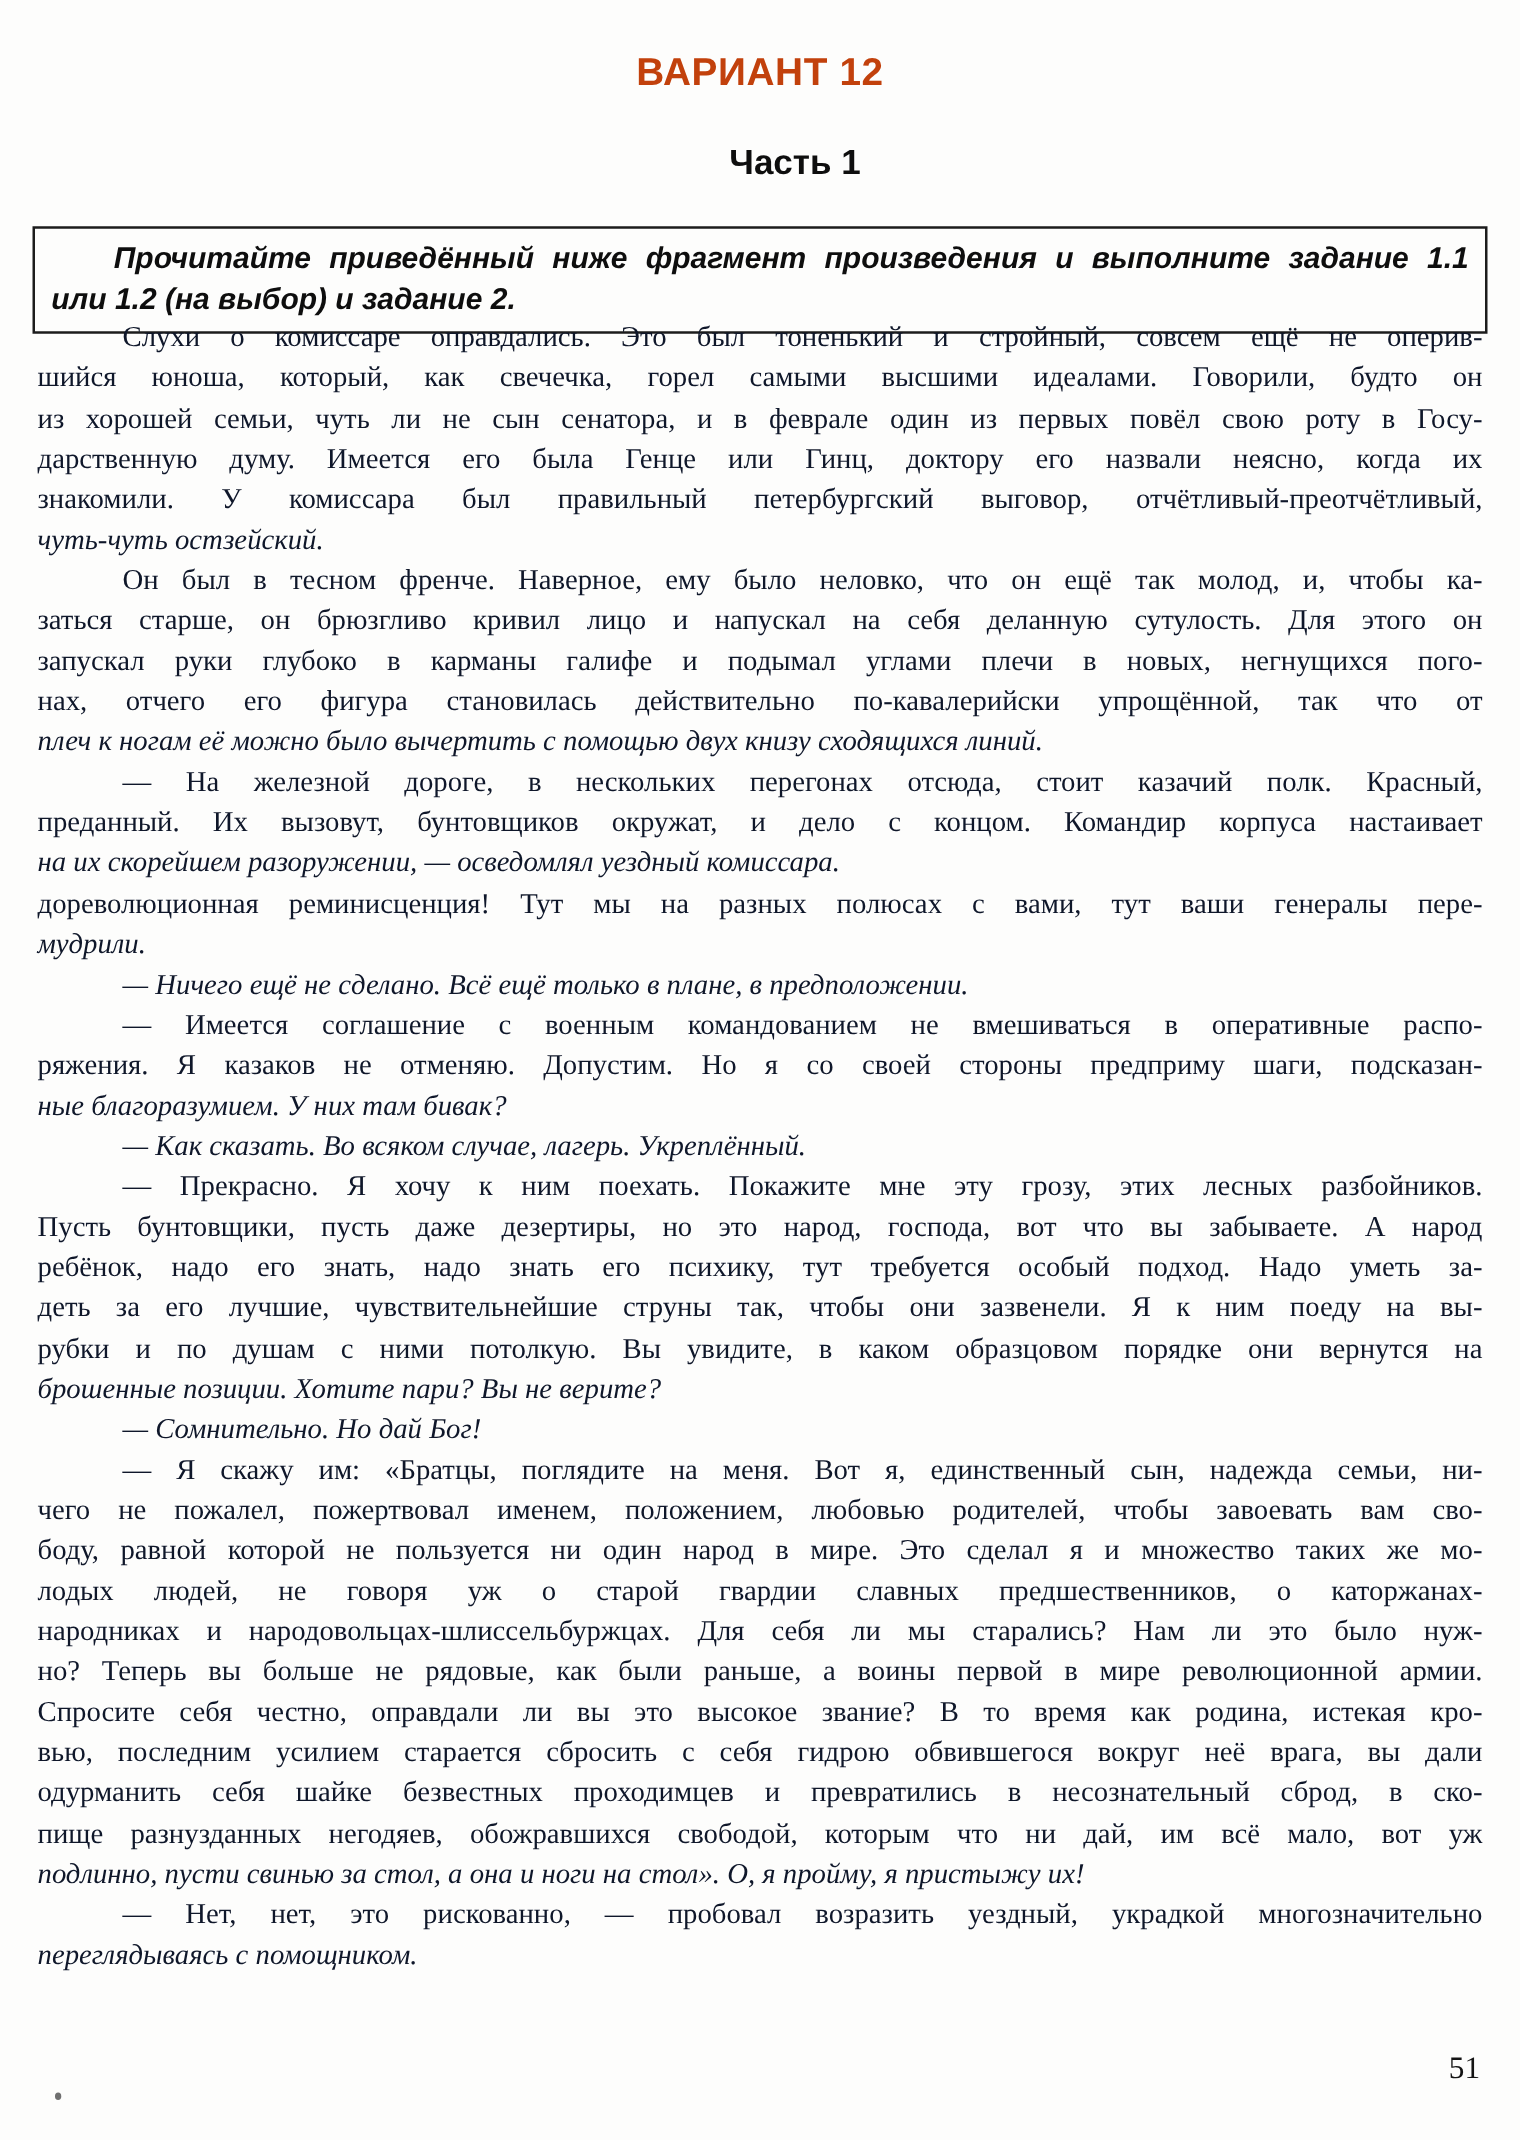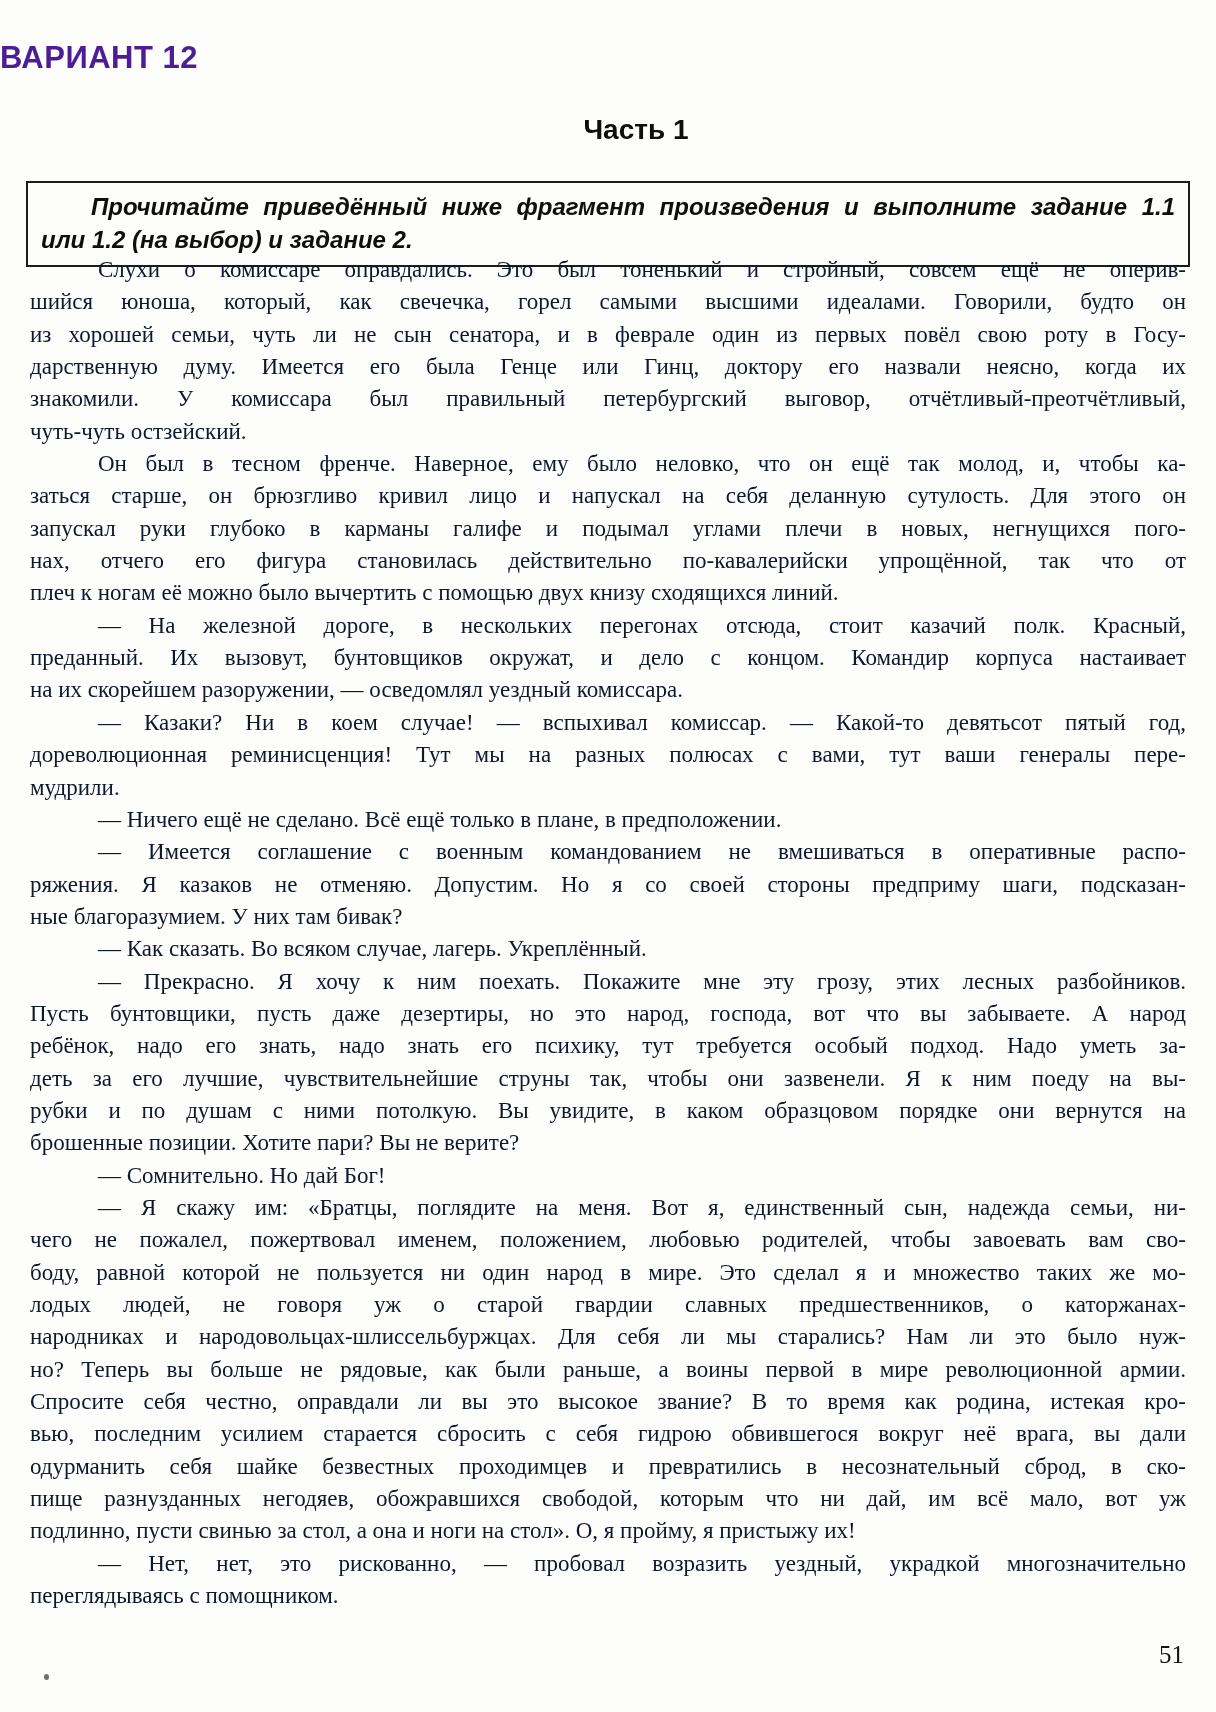--- a/index.html
+++ b/index.html
@@ -8,25 +8,26 @@
     width: 1216px;
     height: 1712px;
     background: #fdfdfc;
     overflow: hidden;
     font-family: "Liberation Serif", serif;
     color: #121212;
   }
   .doc-title {
     position: absolute;
     top: 40px; left: 0; width: 100%;
+    text-align: center;
     font-family: "Liberation Sans", sans-serif;
     font-weight: bold;
     font-size: 31px;
     letter-spacing: 0.5px;
-    color: #4c1d95;
+    color: #c2410c;
   }
   .part-title {
     position: absolute;
     top: 114px; left: 0; width: 100%;
     text-align: center;
     font-family: "Liberation Sans", sans-serif;
     font-weight: bold;
     font-size: 28px;
     color: #0e0e0e;
     padding-left: 28px;
@@ -57,21 +58,21 @@
     line-height: 32.35px;
     color: #0f172a;
   }
   .para { margin: 0; padding: 0; }
   .bline {
     text-align: justify;
     text-align-last: justify;
     white-space: normal;
   }
   .bline.first { text-indent: 68px; }
-  .bline.plast { text-align-last: left; }
+  .bline.plast { text-align-last: left; font-style: italic; }
 
   .page-number {
     position: absolute;
     top: 1628px;
     right: 32px;
     font-size: 25px;
     font-family: "Liberation Serif", serif;
     color: #141414;
     margin-top: 13px;
   }
@@ -112,21 +113,20 @@
         <div class="bline">запускал руки глубоко в карманы галифе и подымал углами плечи в новых, негнущихся пого-</div>
         <div class="bline">нах, отчего его фигура становилась действительно по-кавалерийски упрощённой, так что от</div>
         <div class="bline plast">плеч к ногам её можно было вычертить с помощью двух книзу сходящихся линий.</div>
       </div>
       <div class="para">
         <div class="bline first">— На железной дороге, в нескольких перегонах отсюда, стоит казачий полк. Красный,</div>
         <div class="bline">преданный. Их вызовут, бунтовщиков окружат, и дело с концом. Командир корпуса настаивает</div>
         <div class="bline plast">на их скорейшем разоружении, — осведомлял уездный комиссара.</div>
       </div>
       <div class="para">
-        <div class="bline first">— Казаки? Ни в коем случае! — вспыхивал комиссар. — Какой-то девятьсот пятый год,</div>
         <div class="bline">дореволюционная реминисценция! Тут мы на разных полюсах с вами, тут ваши генералы пере-</div>
         <div class="bline plast">мудрили.</div>
       </div>
       <div class="para">
         <div class="bline first plast">— Ничего ещё не сделано. Всё ещё только в плане, в предположении.</div>
       </div>
       <div class="para">
         <div class="bline first">— Имеется соглашение с военным командованием не вмешиваться в оперативные распо-</div>
         <div class="bline">ряжения. Я казаков не отменяю. Допустим. Но я со своей стороны предприму шаги, подсказан-</div>
         <div class="bline plast">ные благоразумием. У них там бивак?</div>

